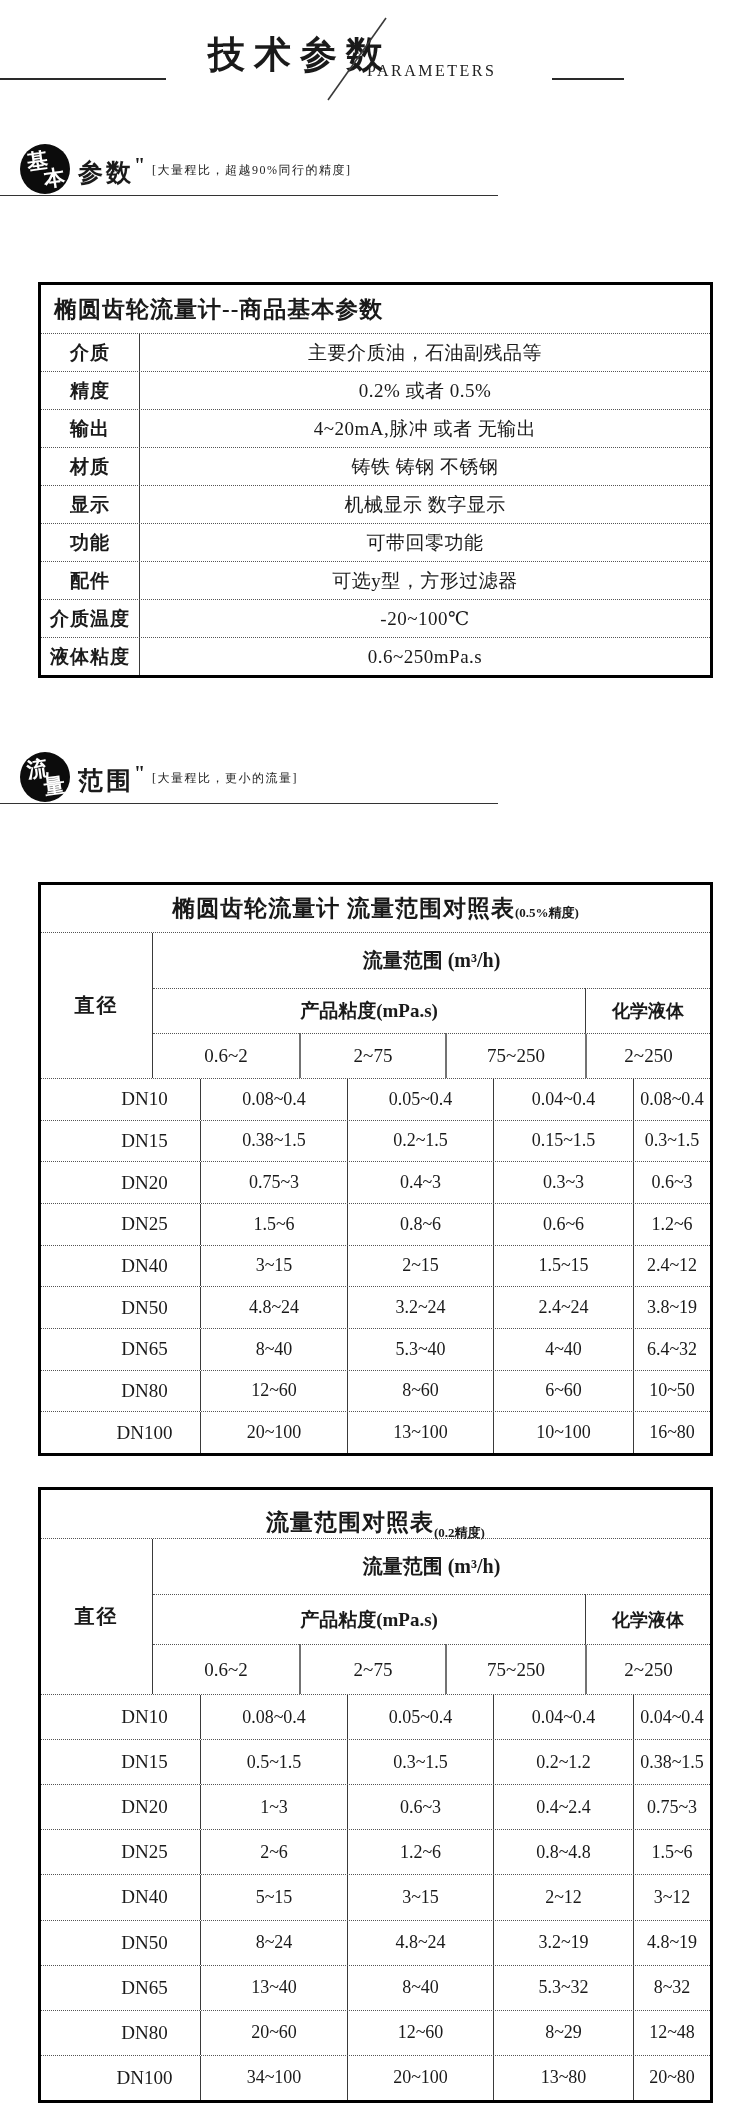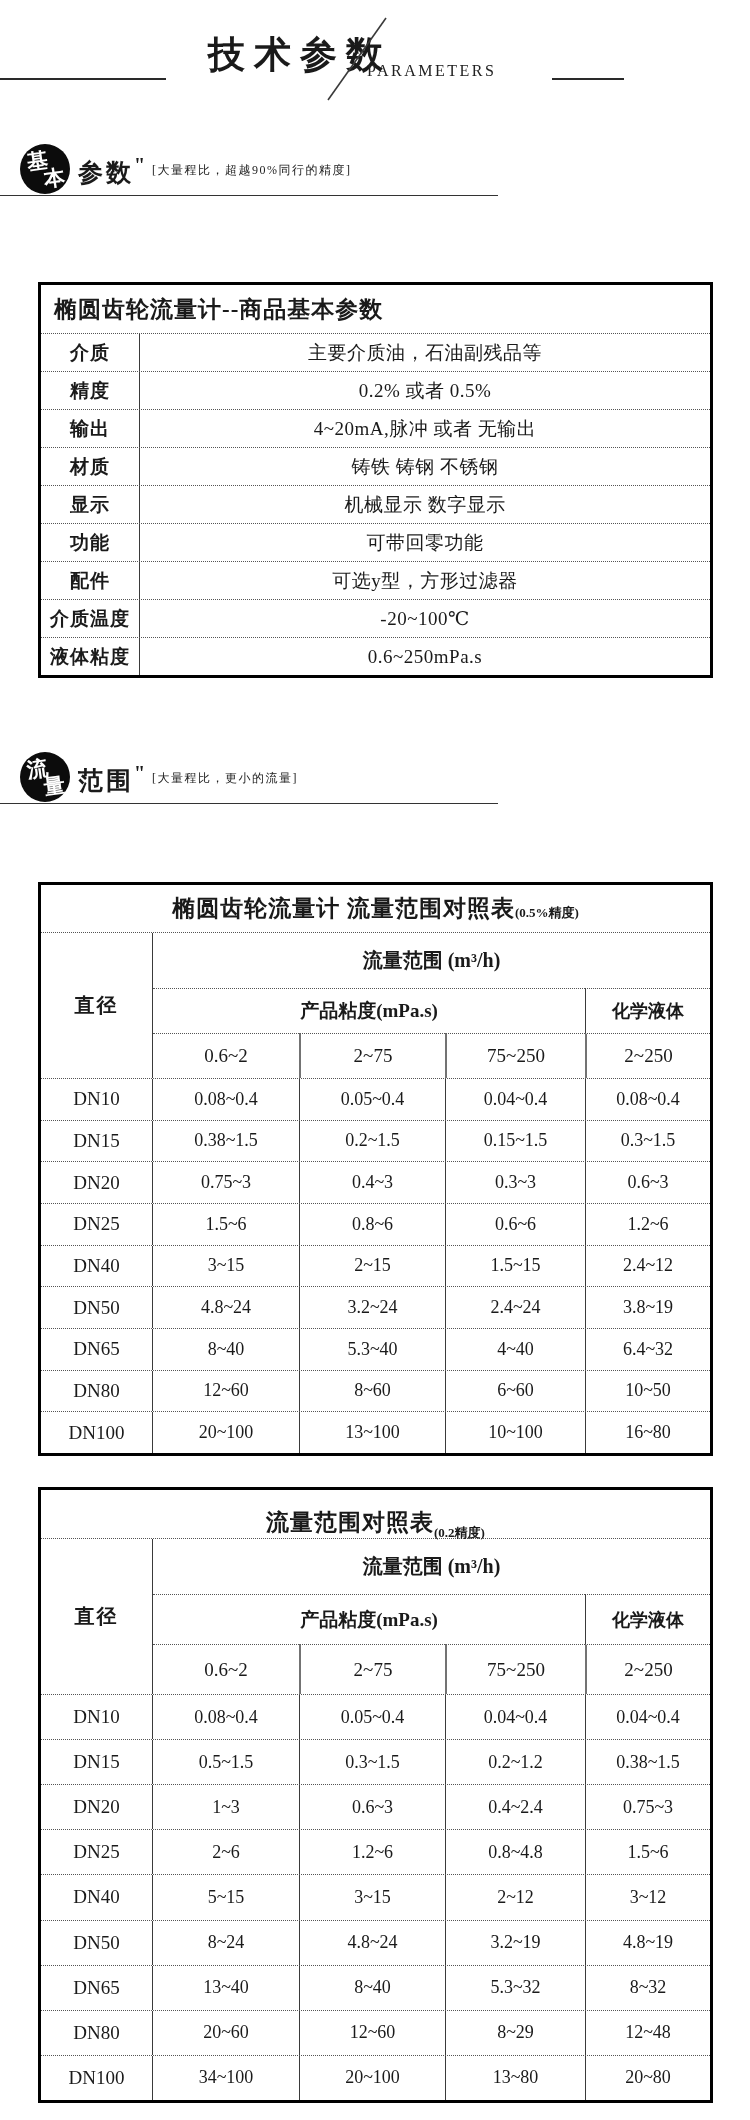--- a/index.html
+++ b/index.html
@@ -44,21 +44,21 @@
             font-size:23px;font-weight:700;letter-spacing:1px;}
   .ft-title .note{font-size:13px;font-weight:700;position:relative;top:4px;letter-spacing:0;}
   .fhead{display:grid;grid-template-columns:112px 146px 146px 140px 1fr;border-top:1px dotted #555;}
   .fh-dia{grid-column:1;grid-row:1/4;border-right:1px solid #3a3a3a;font-weight:700;font-size:20px;letter-spacing:2px;}
   .fh-range{grid-column:2/6;grid-row:1;font-weight:700;font-size:20px;}
   .fh-visc{grid-column:2/5;grid-row:2;border-top:1px dotted #555;font-weight:700;font-size:19px;}
   .fh-chem{grid-column:5;grid-row:2;border-top:1px dotted #555;border-left:1px solid #3a3a3a;font-weight:700;font-size:18px;}
   .fh-r{grid-row:3;border-top:1px dotted #555;font-size:19px;}
   .fh-r.b{border-left:2px solid #737373;}
   .ft-body{flex:1;display:grid;grid-auto-rows:1fr;}
-  .ft-row{display:grid;grid-template-columns:112px 146px 146px 140px 1fr;border-top:1px dotted #555;}
+  .ft-row{display:grid;grid-template-columns:112px 146px 146px 140px 1fr;border-top:1px dotted #555;padding-left:48px;}
   .ft-dn{border-right:1px solid #3a3a3a;font-size:19px;}
   .ft-v{font-size:18px;}
   .ft-v.b{border-left:1px solid #3a3a3a;}
   #flowTable05{top:858px;height:574px;margin-top:24px;}
   #flowTable05 .ft-title{height:47px;}
   #flowTable05 .fhead{grid-template-rows:55px 45px 45px;}
   #flowTable02{top:1487px;height:616px;}
   #flowTable02 .ft-title{height:48px;align-items:flex-end;}
   #flowTable02 .fhead{grid-template-rows:55px 50px 50px;}
 </style>

